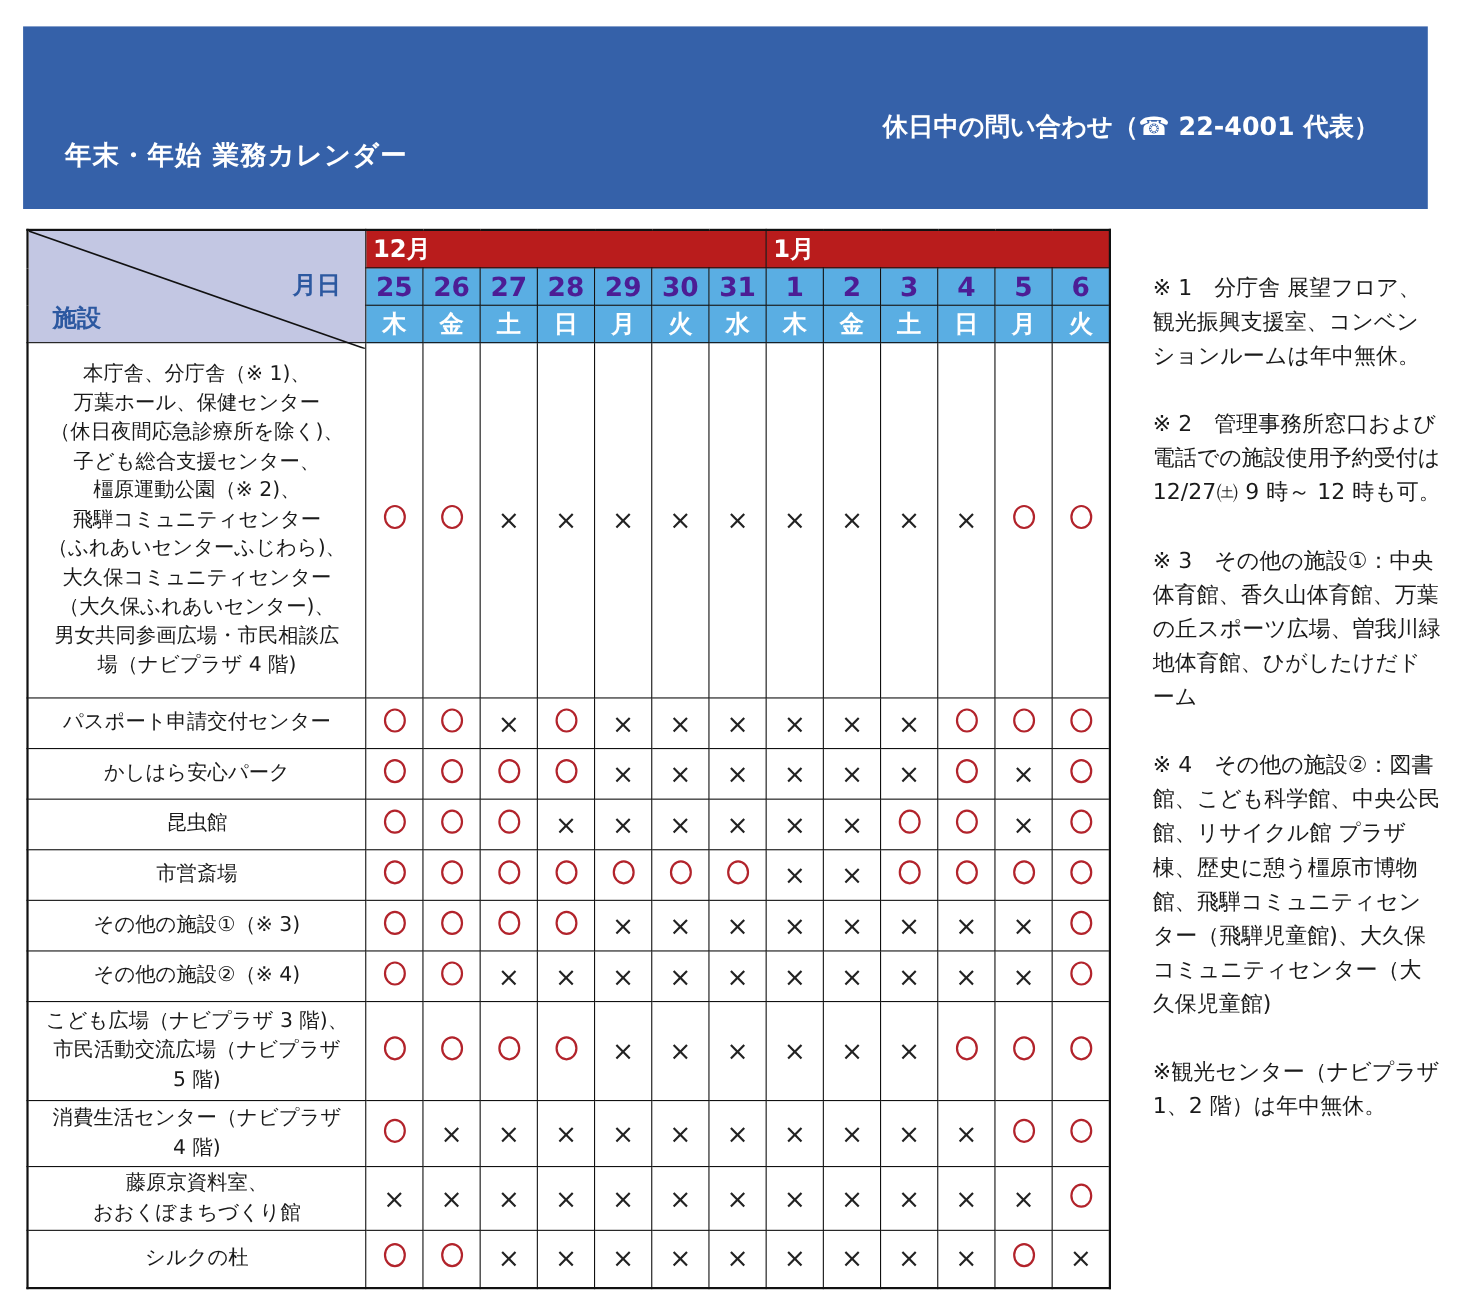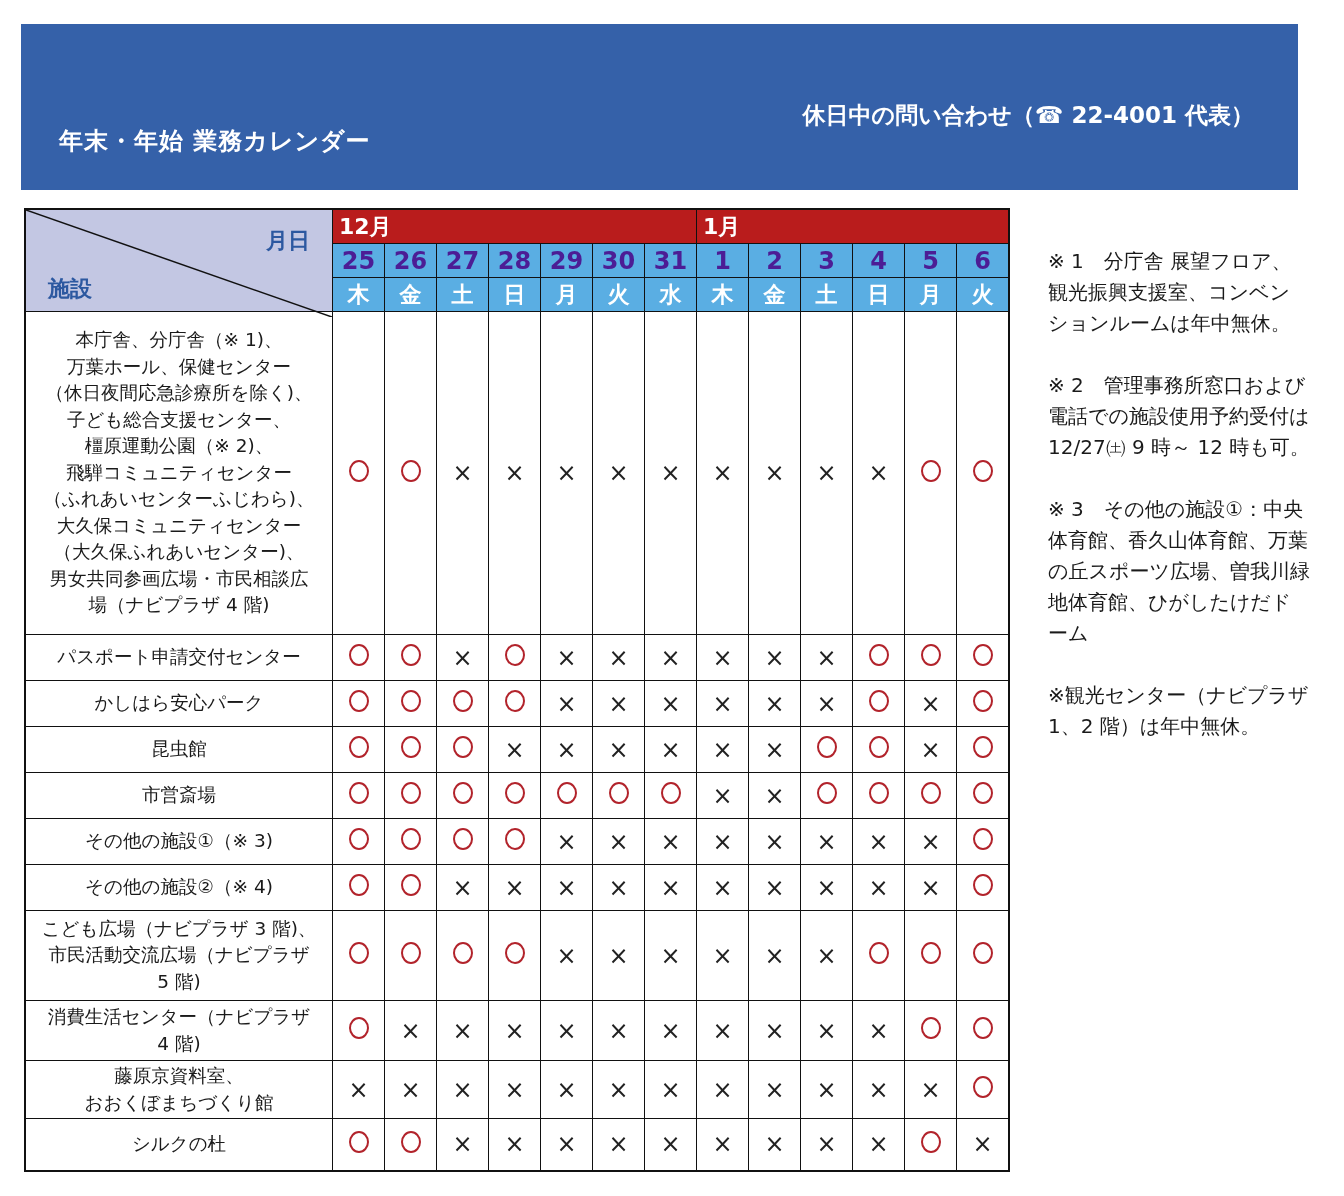--- a/index.html
+++ b/index.html
@@ -4,21 +4,21 @@
 <style>
   html, body { margin:0; padding:0; background:#ffffff; }
   body { width:1344px; height:1196px; position:relative; font-family:"DejaVu Sans", sans-serif; color:#1a1a1a; }
   .banner { position:absolute; left:21px; top:24px; width:1277px; height:166px; background:#3561a9; }
   .banner .title { position:absolute; left:38px; top:58px; font-size:24px; font-weight:bold; color:#ffffff; letter-spacing:1px;margin-top:43px; }
   .banner .contact { position:absolute; right:44px; top:76px; font-size:23px; font-weight:bold; color:#fff; }
   table.cal { position:absolute; left:24px; top:208px; border-collapse:collapse; table-layout:fixed; border:2px solid #111; }
   table.cal td { border:1.5px solid #111; padding:0; text-align:center; vertical-align:middle; }
   .corner { background:#c3c7e3; position:relative; width:306px; }
   .corner svg { position:absolute; left:0; top:0; }
-  .corner .lab-day { position:absolute; right:22px; top:16px; font-size:22px; font-weight:bold; color:#2c58a0; }
+  .corner .lab-day { position:absolute; right:22px; top:34px; font-size:22px; font-weight:bold; color:#2c58a0; }
   .corner .lab-fac { position:absolute; left:22px; top:64px; font-size:22px; font-weight:bold; color:#2c58a0; }
   .month { background:#b91c1c; color:#fff; font-weight:bold; font-size:22px; text-align:left !important; padding-left:6px !important; height:33px; }
   .day { background:#5aaee3; color:#4c1d95; font-weight:bold; font-size:24px; height:33px; width:51px; }
   .wd { background:#5aaee3; color:#fff; font-weight:bold; font-size:22px; height:33px; }
   .fac { text-align:right; padding:2px 4px !important; font-size:18.5px; line-height:26.5px; color:#1a1a1a; }
   .mark { font-size:22px; }
   .o { display:inline-block; width:20px; height:22px; border:2.5px solid #b2232b; border-radius:50%; box-sizing:border-box; }
   .x { color:#222; font-size:24px; font-family:"DejaVu Sans", sans-serif; }
   .notes { position:absolute; left:1048px; top:246px; width:262px; font-size:20px; line-height:31px; color:#1a1a1a; }
   .notes p { margin:0 0 31px 0; }
@@ -250,14 +250,15 @@
         <td class="mark"><span class="o"></span></td>
         <td class="mark"><span class="x">×</span></td>
       </tr>
     </tbody>
 </table>
 
 <div class="notes" id="notes">
     <p>※ 1　分庁舎 展望フロア、観光振興支援室、コンベンションルームは年中無休。</p>
     <p>※ 2　管理事務所窓口および電話での施設使用予約受付は12/27㈯ 9 時～ 12 時も可。</p>
     <p>※ 3　その他の施設①：中央体育館、香久山体育館、万葉の丘スポーツ広場、曽我川緑地体育館、ひがしたけだドーム</p>
+    <p>※ 4　その他の施設②：図書館、こども科学館、中央公民館、リサイクル館 プラザ棟、歴史に憩う橿原市博物館、飛騨コミュニティセンター（飛騨児童館)、大久保コミュニティセンター（大久保児童館)</p>
     <p>※観光センター（ナビプラザ 1、2 階）は年中無休。</p>
   </div>
 
 </body></html>

